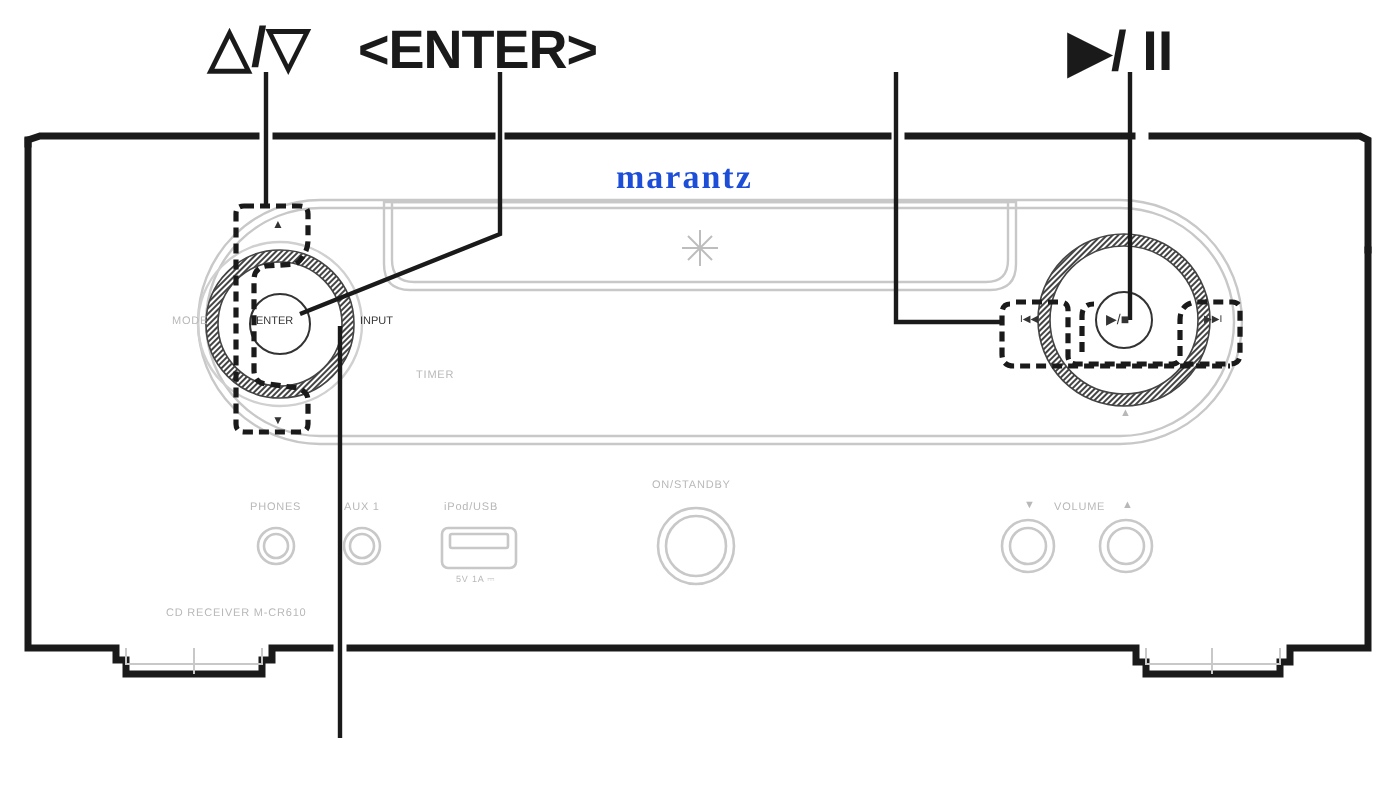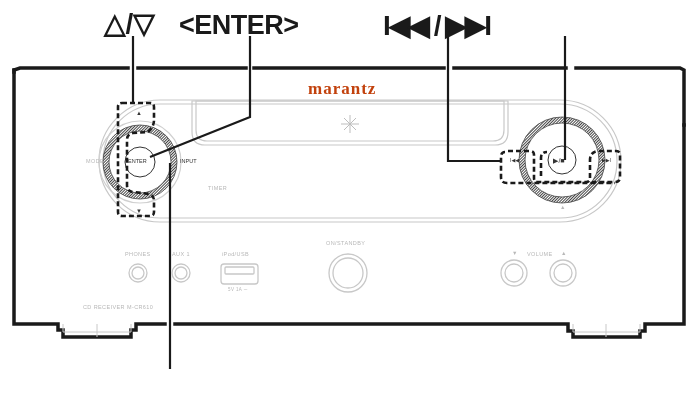--- a/index.html
+++ b/index.html
@@ -6,21 +6,21 @@
   body { width: 696px; height: 401px; position: relative; overflow: hidden;
          font-family: "Liberation Sans", sans-serif; }
   #stage { position: absolute; left: 0; top: 0; width: 696px; height: 401px; }
   .callout { position: absolute; font-family: "Liberation Sans", sans-serif;
              font-weight: bold; color: #1a1a1a; white-space: nowrap; line-height: 1; }
   .callout.big { font-size: 27px; letter-spacing: -0.5px; }
   .callout.sym { font-size: 28px; }
   .panel-label { position: absolute; font-family: "Liberation Sans", sans-serif;
                  color: #b8b8b8; font-size: 5.5px; white-space: nowrap; line-height: 1; letter-spacing: 0.4px; }
   .brand { position: absolute; font-family: "Liberation Serif", serif; font-weight: bold;
-           color: #c2410c; font-size: 17px; letter-spacing: 1px; line-height: 1; text-align: center; }
+           color: #1d4ed8; font-size: 17px; letter-spacing: 1px; line-height: 1; text-align: center; }
   .btn-label { position: absolute; font-family: "Liberation Sans", sans-serif;
                color: #333; font-size: 5.5px; line-height: 1; white-space: nowrap; }
   .hotspot { position: absolute; }
 </style>
 </head>
 <body>
 
 <div id="stage">
   <svg width="696" height="401" viewBox="0 0 696 401" xmlns="http://www.w3.org/2000/svg">
     <defs>
@@ -107,21 +107,21 @@
       <circle cx="514" cy="273" r="13"></circle>
         <circle cx="514" cy="273" r="9"></circle>
       <circle cx="563" cy="273" r="13"></circle>
         <circle cx="563" cy="273" r="9"></circle>
     </g>
   </svg>
 
   
   <div class="callout sym" style="left:104px; top:10px;">△/▽</div>
   <div class="callout big" style="left:179px; top:12px;">&lt;ENTER&gt;</div>
-  <div class="callout sym" style="left:383px; top:12px; letter-spacing:-2px;">I◀◀ / ▶▶I</div>
+  <div class="callout sym" style="left:534px; top:12px;">▶/ II</div>
 
   
   <div class="brand" style="left:308px; top:80px;">marantz</div>
 
   
   <div class="btn-label" style="left:128px; top:159px;">ENTER</div>
   <div class="panel-label" style="left:86px; top:159px;">MODE</div>
   <div class="btn-label" style="left:180px; top:159px;">INPUT</div>
   <div class="btn-label" style="left:136px; top:110px; font-size:6px;">▲</div>
   <div class="btn-label" style="left:136px; top:208px; font-size:6px;">▼</div>

